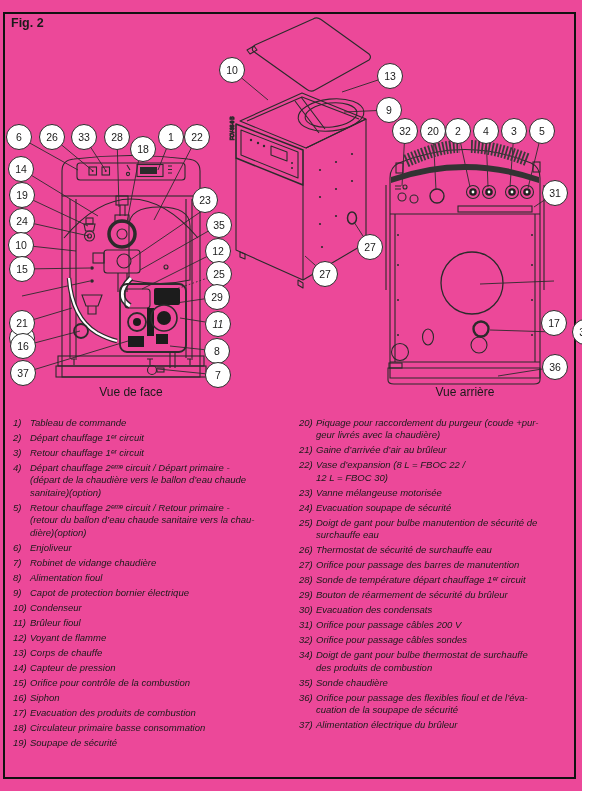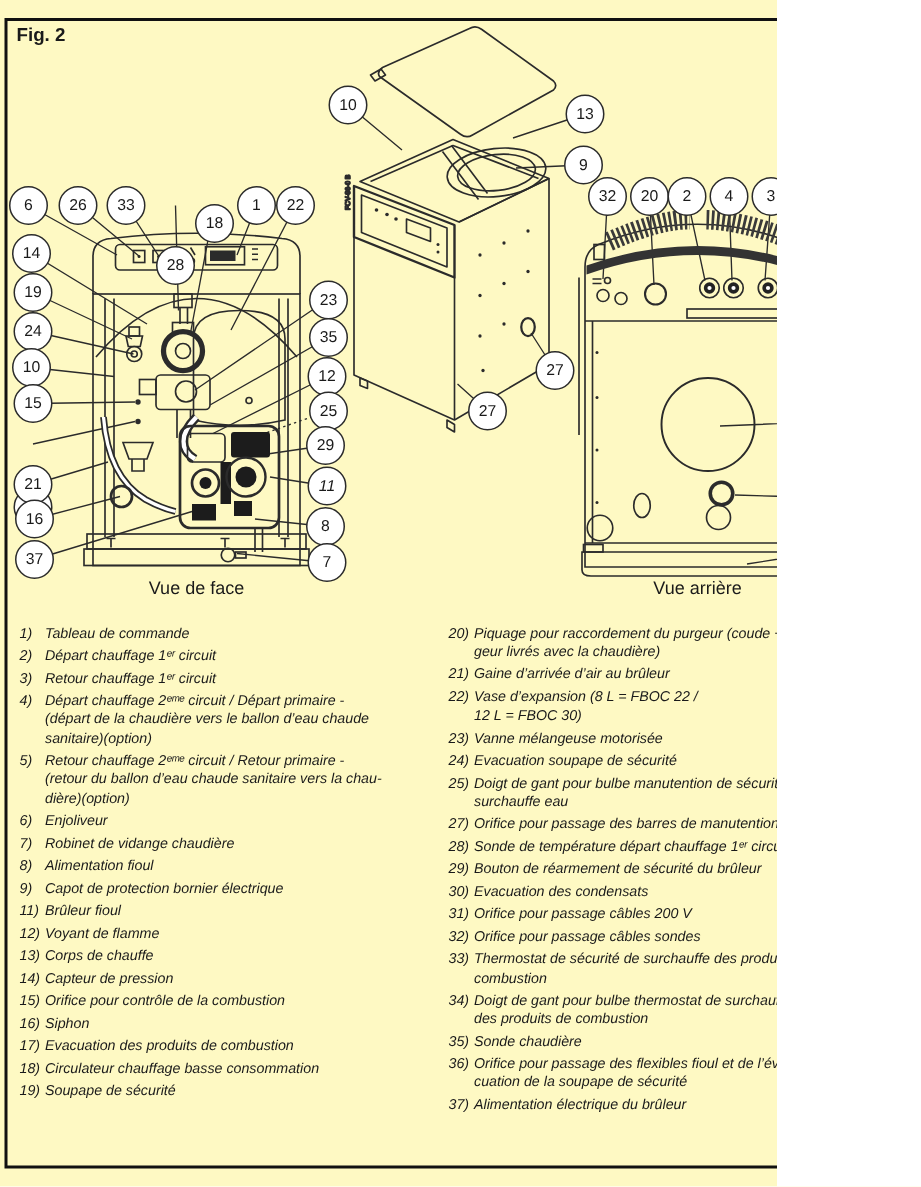--- a/index.html
+++ b/index.html
@@ -1,16 +1,16 @@
 <!DOCTYPE html>
 <html><head>
 <meta charset="utf-8">
 <style>
   html,body{margin:0;padding:0;background:#fff;}
-  .page{position:relative;width:518px;height:791px;background:#fef9c3;
+  .page{position:relative;width:582px;height:791px;background:#ec4899;
         font-family:"Liberation Sans",sans-serif;color:#1a1a1a;overflow:hidden;}
   .frame{position:absolute;left:3px;top:12px;width:573px;height:767px;
          border:2px solid #111;box-sizing:border-box;}
   .figlabel{position:absolute;left:11px;top:16px;font-size:12.5px;font-weight:bold;}
   svg.diagram{position:absolute;left:0;top:0;}
   .callout{position:absolute;width:26px;height:26px;border:1.4px solid #2b2b2b;
            border-radius:50%;background:#fff;display:flex;align-items:center;
            justify-content:center;font-size:10.5px;box-sizing:border-box;z-index:3;}
   .legend-col{position:absolute;top:417px;z-index:2;}
   .col-left{left:13px;width:285px;}
@@ -210,34 +210,34 @@
         <rect x="389" y="363" width="13" height="5"></rect>
       </g>
     </g>
     <text class="viewlabel" x="465" y="396" text-anchor="middle">Vue arrière</text>
   </svg>
 
   <div>
       <div class="callout" style="left: 6px; top: 124px;">6</div>
       <div class="callout" style="left: 39px; top: 124px;">26</div>
       <div class="callout" style="left: 71px; top: 124px;">33</div>
-      <div class="callout" style="left: 104px; top: 124px; margin-top: 40px;">28</div>
+      <div class="callout" style="left: 104px; top: 124px;">28</div>
       <div class="callout" style="left: 130px; top: 124px; margin-top: 12px;">18</div>
       <div class="callout" style="left: 158px; top: 124px;">1</div>
       <div class="callout" style="left: 184px; top: 124px;">22</div>
       <div class="callout" style="left: 8px; top: 156px;">14</div>
       <div class="callout" style="left: 9px; top: 182px;">19</div>
       <div class="callout" style="left: 9px; top: 208px;">24</div>
       <div class="callout" style="left: 8px; top: 232px;">10</div>
       <div class="callout" style="left: 9px; top: 256px;">15</div>
       <div class="callout" style="left: 9px; top: 283px; margin-top: 42px;">34</div>
       <div class="callout" style="left: 9px; top: 310px;">21</div>
       <div class="callout" style="left: 10px; top: 333px;">16</div>
       <div class="callout" style="left: 10px; top: 360px;">37</div>
-      <div class="callout" style="left: 206px; top: 187px;">23</div>
+      <div class="callout" style="left: 192px; top: 187px;">23</div>
       <div class="callout" style="left: 206px; top: 212px;">35</div>
       <div class="callout" style="left: 205px; top: 238px;">12</div>
       <div class="callout" style="left: 206px; top: 261px;">25</div>
       <div class="callout" style="left: 204px; top: 284px;">29</div>
       <div class="callout" style="left: 205px; top: 311px; font-style: italic;">11</div>
       <div class="callout" style="left: 204px; top: 338px;">8</div>
       <div class="callout" style="left: 205px; top: 362px;">7</div>
       <div class="callout" style="left: 219px; top: 57px;">10</div>
       <div class="callout" style="left: 377px; top: 63px;">13</div>
       <div class="callout" style="left: 376px; top: 97px;">9</div>
@@ -290,20 +290,24 @@
       </div>
       <div class="li">
         <span class="num">8)</span>
         <span class="txt">Alimentation fioul</span>
       </div>
       <div class="li">
         <span class="num">9)</span>
         <span class="txt">Capot de protection bornier électrique</span>
       </div>
       <div class="li">
+        <span class="num">10)</span>
+        <span class="txt">Condenseur</span>
+      </div>
+      <div class="li">
         <span class="num">11)</span>
         <span class="txt">Brûleur fioul</span>
       </div>
       <div class="li">
         <span class="num">12)</span>
         <span class="txt">Voyant de flamme</span>
       </div>
       <div class="li">
         <span class="num">13)</span>
         <span class="txt">Corps de chauffe</span>
@@ -319,21 +323,21 @@
       <div class="li">
         <span class="num">16)</span>
         <span class="txt">Siphon</span>
       </div>
       <div class="li">
         <span class="num">17)</span>
         <span class="txt">Evacuation des produits de combustion</span>
       </div>
       <div class="li">
         <span class="num">18)</span>
-        <span class="txt">Circulateur chauffage basse consommation</span>
+        <span class="txt">Circulateur primaire basse consommation</span>
       </div>
       <div class="li">
         <span class="num">19)</span>
         <span class="txt">Soupape de sécurité</span>
       </div>
     </div>
   <div class="legend-col col-right">
       <div class="li">
         <span class="num">20)</span>
         <span class="txt">Piquage pour raccordement du purgeur (coude +pur-
@@ -355,20 +359,24 @@
       <div class="li">
         <span class="num">24)</span>
         <span class="txt">Evacuation soupape de sécurité</span>
       </div>
       <div class="li">
         <span class="num">25)</span>
         <span class="txt">Doigt de gant pour bulbe manutention de sécurité de
 surchauffe eau</span>
       </div>
       <div class="li">
+        <span class="num">26)</span>
+        <span class="txt">Thermostat de sécurité de surchauffe eau</span>
+      </div>
+      <div class="li">
         <span class="num">27)</span>
         <span class="txt">Orifice pour passage des barres de manutention</span>
       </div>
       <div class="li">
         <span class="num">28)</span>
         <span class="txt">Sonde de température départ chauffage 1ᵉʳ circuit</span>
       </div>
       <div class="li">
         <span class="num">29)</span>
         <span class="txt">Bouton de réarmement de sécurité du brûleur</span>
@@ -377,25 +385,20 @@
         <span class="num">30)</span>
         <span class="txt">Evacuation des condensats</span>
       </div>
       <div class="li">
         <span class="num">31)</span>
         <span class="txt">Orifice pour passage câbles 200 V</span>
       </div>
       <div class="li">
         <span class="num">32)</span>
         <span class="txt">Orifice pour passage câbles sondes</span>
-      </div>
-      <div class="li">
-        <span class="num">33)</span>
-        <span class="txt">Thermostat de sécurité de surchauffe des produits de
-combustion</span>
       </div>
       <div class="li">
         <span class="num">34)</span>
         <span class="txt">Doigt de gant pour bulbe thermostat de surchauffe
 des produits de combustion</span>
       </div>
       <div class="li">
         <span class="num">35)</span>
         <span class="txt">Sonde chaudière</span>
       </div>

